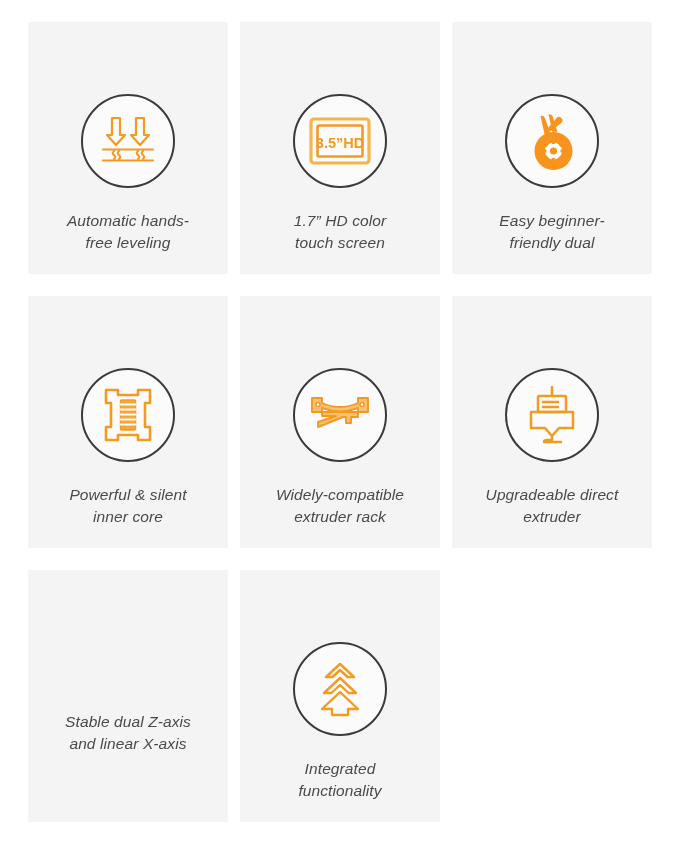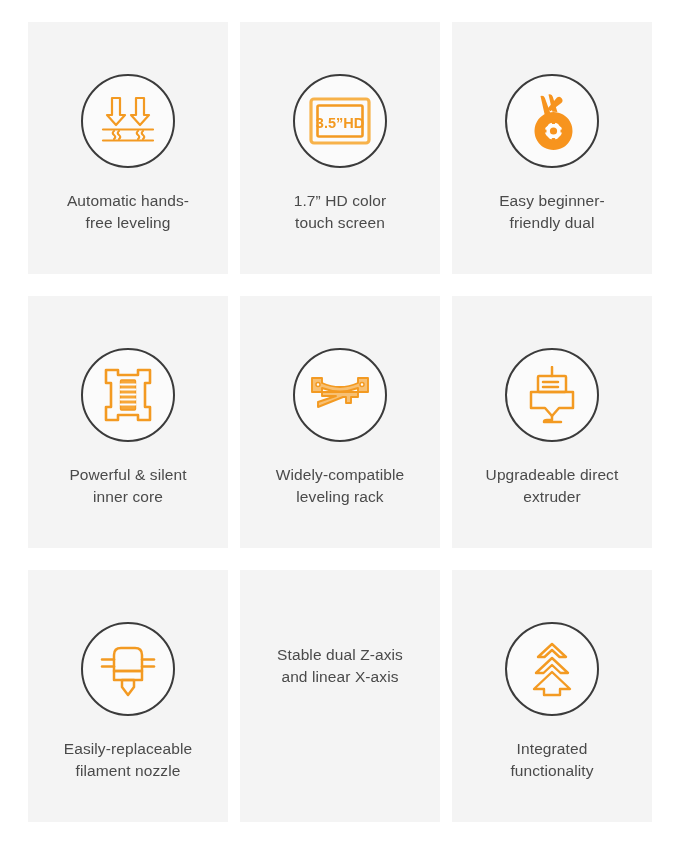--- a/index.html
+++ b/index.html
@@ -24,21 +24,21 @@
     grid-template-rows: repeat(3, 252px);
     column-gap: 12px;
     row-gap: 22px;
   }
 
   .feature-card {
     background: #f4f4f4;
     display: flex;
     flex-direction: column;
     align-items: center;
-    justify-content: flex-start;
+    justify-content: center;
     padding-top: 52px;
     box-sizing: border-box;
   }
 
   .icon-circle {
     width: 94px;
     height: 94px;
     border-radius: 50%;
     border: 2.5px solid #3b3b3b;
     background: #fbfbfb;
@@ -54,20 +54,21 @@
 
   .feature-label {
     margin-top: 22px;
     width: 180px;
     text-align: center;
     font-size: 15.5px;
     line-height: 1.42;
     color: #4a4a4a;
     letter-spacing: 0.1px;
     white-space: pre-line;
+    font-style: italic;
   }
 </style>
 </head>
 <body>
 
 <div class="feature-grid">
 
   <div class="feature-card">
     <div class="icon-circle">
       <span>
@@ -171,21 +172,21 @@
             <path d="M13 19 h36 v5 h-7 v6 h-5 v-6 h-3 l-25 10 v-5 l18 -6 h-14 z"></path>
           </g>
           <g fill="#fdfdfd" stroke="#f39a22" stroke-width="1.5">
             <circle cx="9" cy="11.5" r="2"></circle>
             <circle cx="53" cy="11.5" r="2"></circle>
           </g>
         </svg>
       </span>
     </div>
     <div class="feature-label">Widely-compatible
-leveling rack</div>
+extruder rack</div>
   </div>
 
   <div class="feature-card">
     <div class="icon-circle">
       <span>
         <svg width="54" height="58" viewBox="0 0 54 58">
           <g fill="none" stroke="#f39a22" stroke-width="2.5" stroke-linejoin="round" stroke-linecap="round">
             <line x1="27" y1="1" x2="27" y2="10"></line>
             <rect x="13" y="10" width="28" height="16" rx="1"></rect>
             <line x1="18" y1="16" x2="33" y2="16"></line>
@@ -193,39 +194,20 @@
             <path d="M6 26 h42 v16 h-14 l-7 8 l-7 -8 h-14 z"></path>
             <path d="M27 50 v4 h-5 q-3 0 -3 2 h17"></path>
           </g>
         </svg>
       </span>
     </div>
     <div class="feature-label">Upgradeable direct
 extruder</div>
   </div>
 
-  <div class="feature-card">
-    <div class="icon-circle">
-      <span>
-        <svg width="58" height="56" viewBox="0 0 58 56">
-          <g fill="none" stroke="#f39a22" stroke-width="2.5" stroke-linejoin="round" stroke-linecap="round">
-            <path d="M15 14 q0 -7 7 -7 h14 q7 0 7 7 v16 h-28 z"></path>
-            <rect x="15" y="30" width="28" height="9"></rect>
-            <line x1="3" y1="18.5" x2="15" y2="18.5"></line>
-            <line x1="3" y1="25.5" x2="15" y2="25.5"></line>
-            <line x1="43" y1="18.5" x2="55" y2="18.5"></line>
-            <line x1="43" y1="25.5" x2="55" y2="25.5"></line>
-            <path d="M23 39 h12 v7 l-6 8 l-6 -8 z"></path>
-          </g>
-        </svg>
-      </span>
-    </div>
-    <div class="feature-label">Easily-replaceable
-filament nozzle</div>
-  </div>
 
   <div class="feature-card">
     <div class="feature-label">Stable dual Z-axis
 and linear X-axis</div>
   </div>
 
   <div class="feature-card">
     <div class="icon-circle">
       <span>
         <svg width="56" height="56" viewBox="0 0 56 56">

